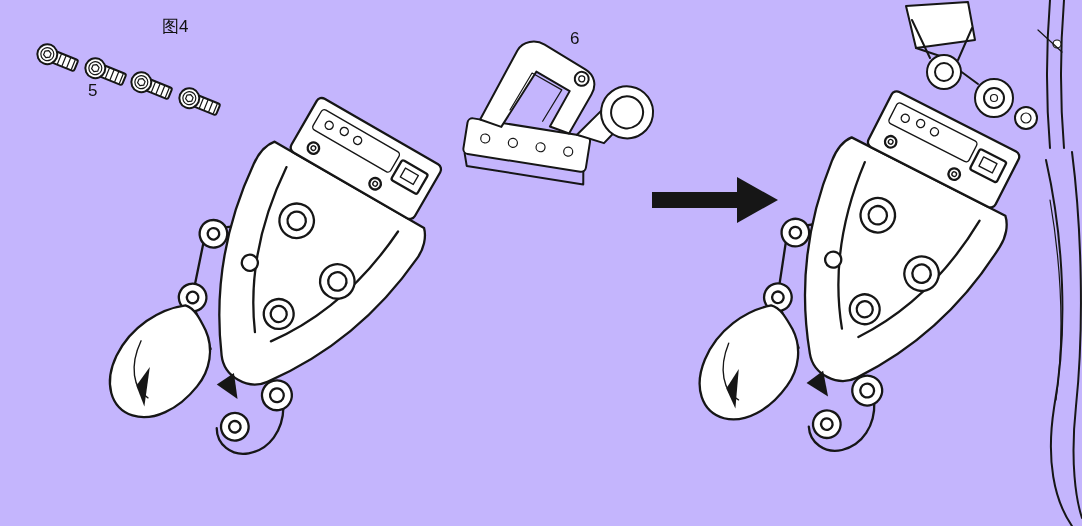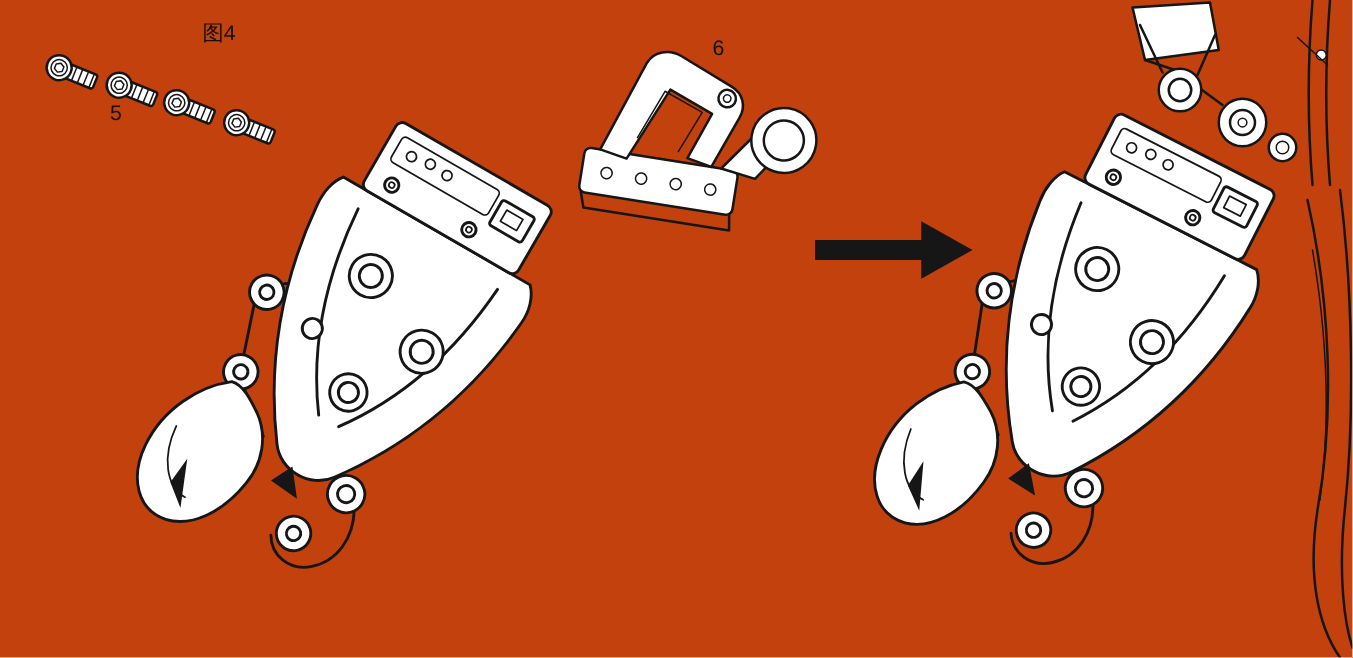--- a/index.html
+++ b/index.html
@@ -1,19 +1,19 @@
 <!DOCTYPE html>
 <html><head>
 <meta charset="utf-8">
 <style>
   html,body{margin:0;padding:0;background:#ffffff;font-family:"Liberation Sans",sans-serif;}
   .canvas{
     position:relative;
     width:1082px;height:526px;
-    background:#c2410c;
+    background:#c4b5fd;
     overflow:hidden;
   }
   .canvas svg{position:absolute;left:0;top:0;}
   .label{
     position:absolute;
     color:#111111;
     font-size:17px;
     line-height:1;
     user-select:none;
     font-family:"Liberation Sans",sans-serif;

